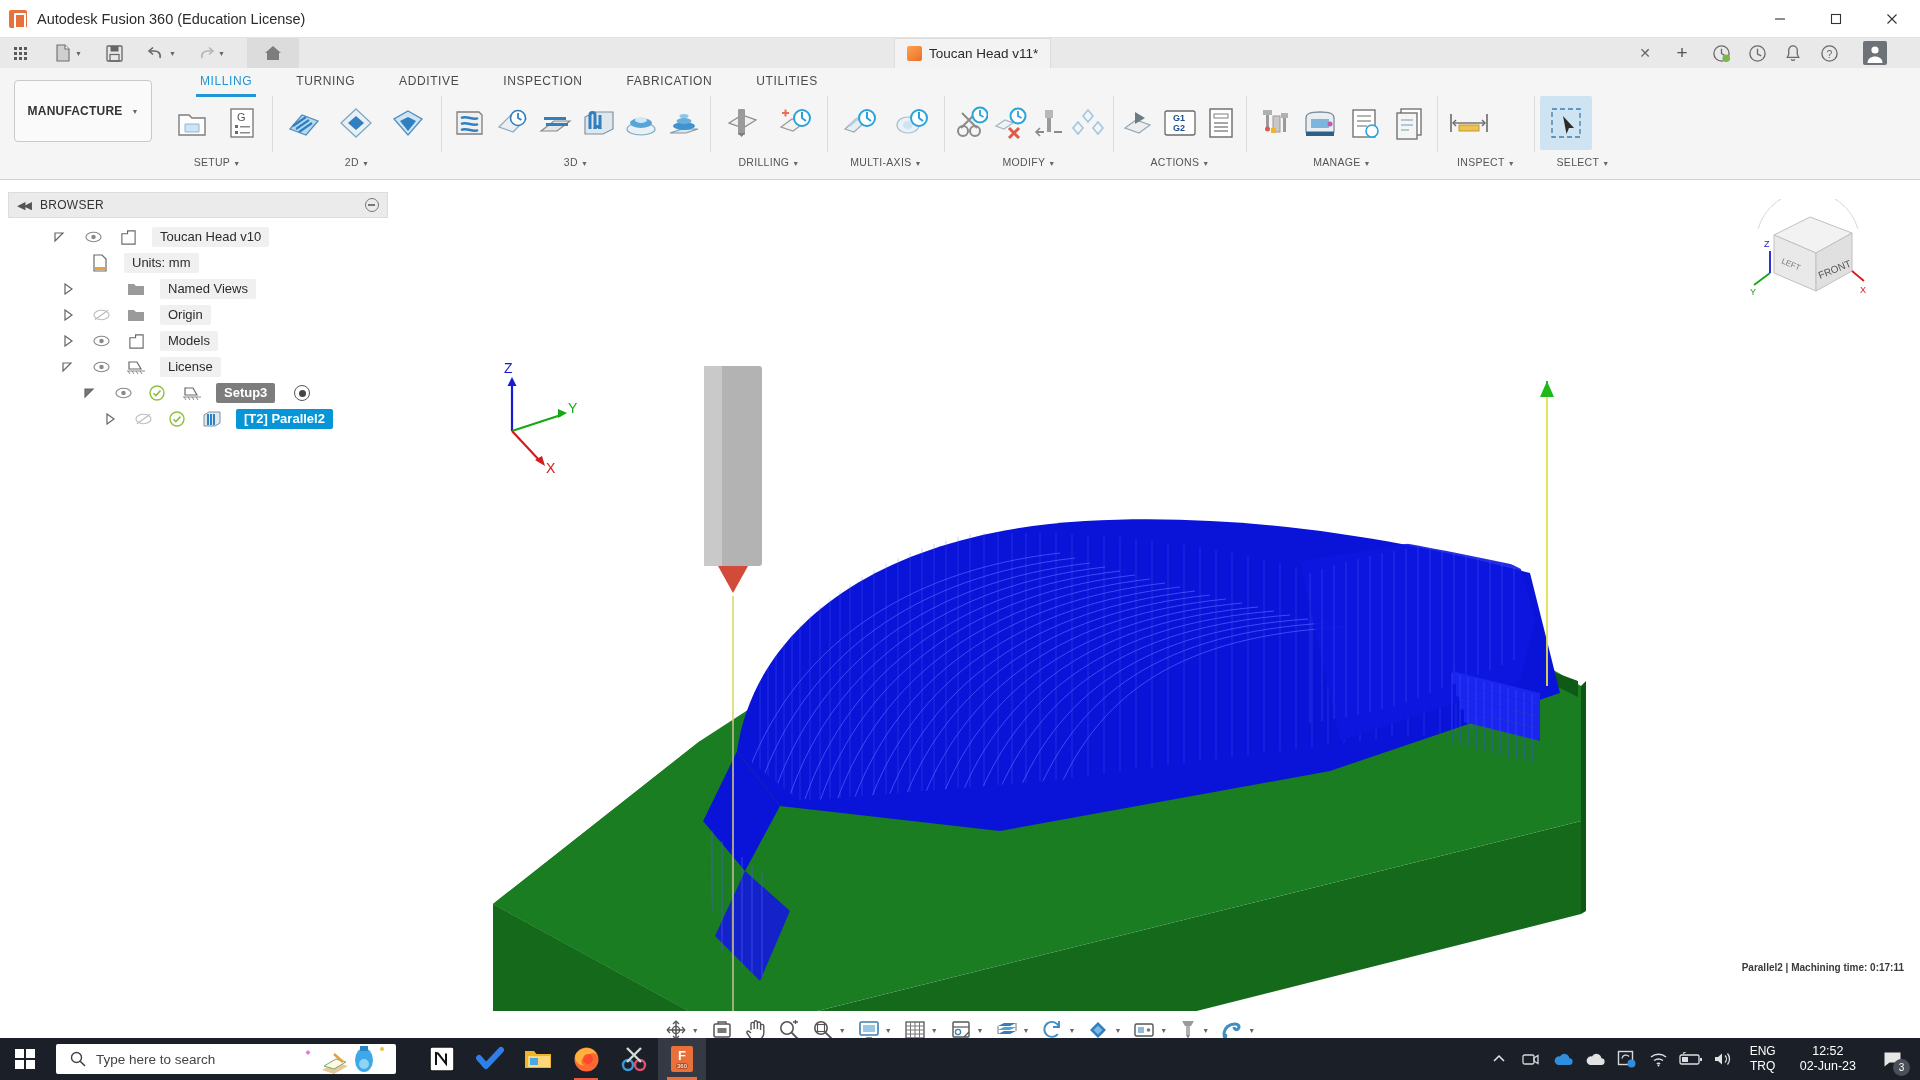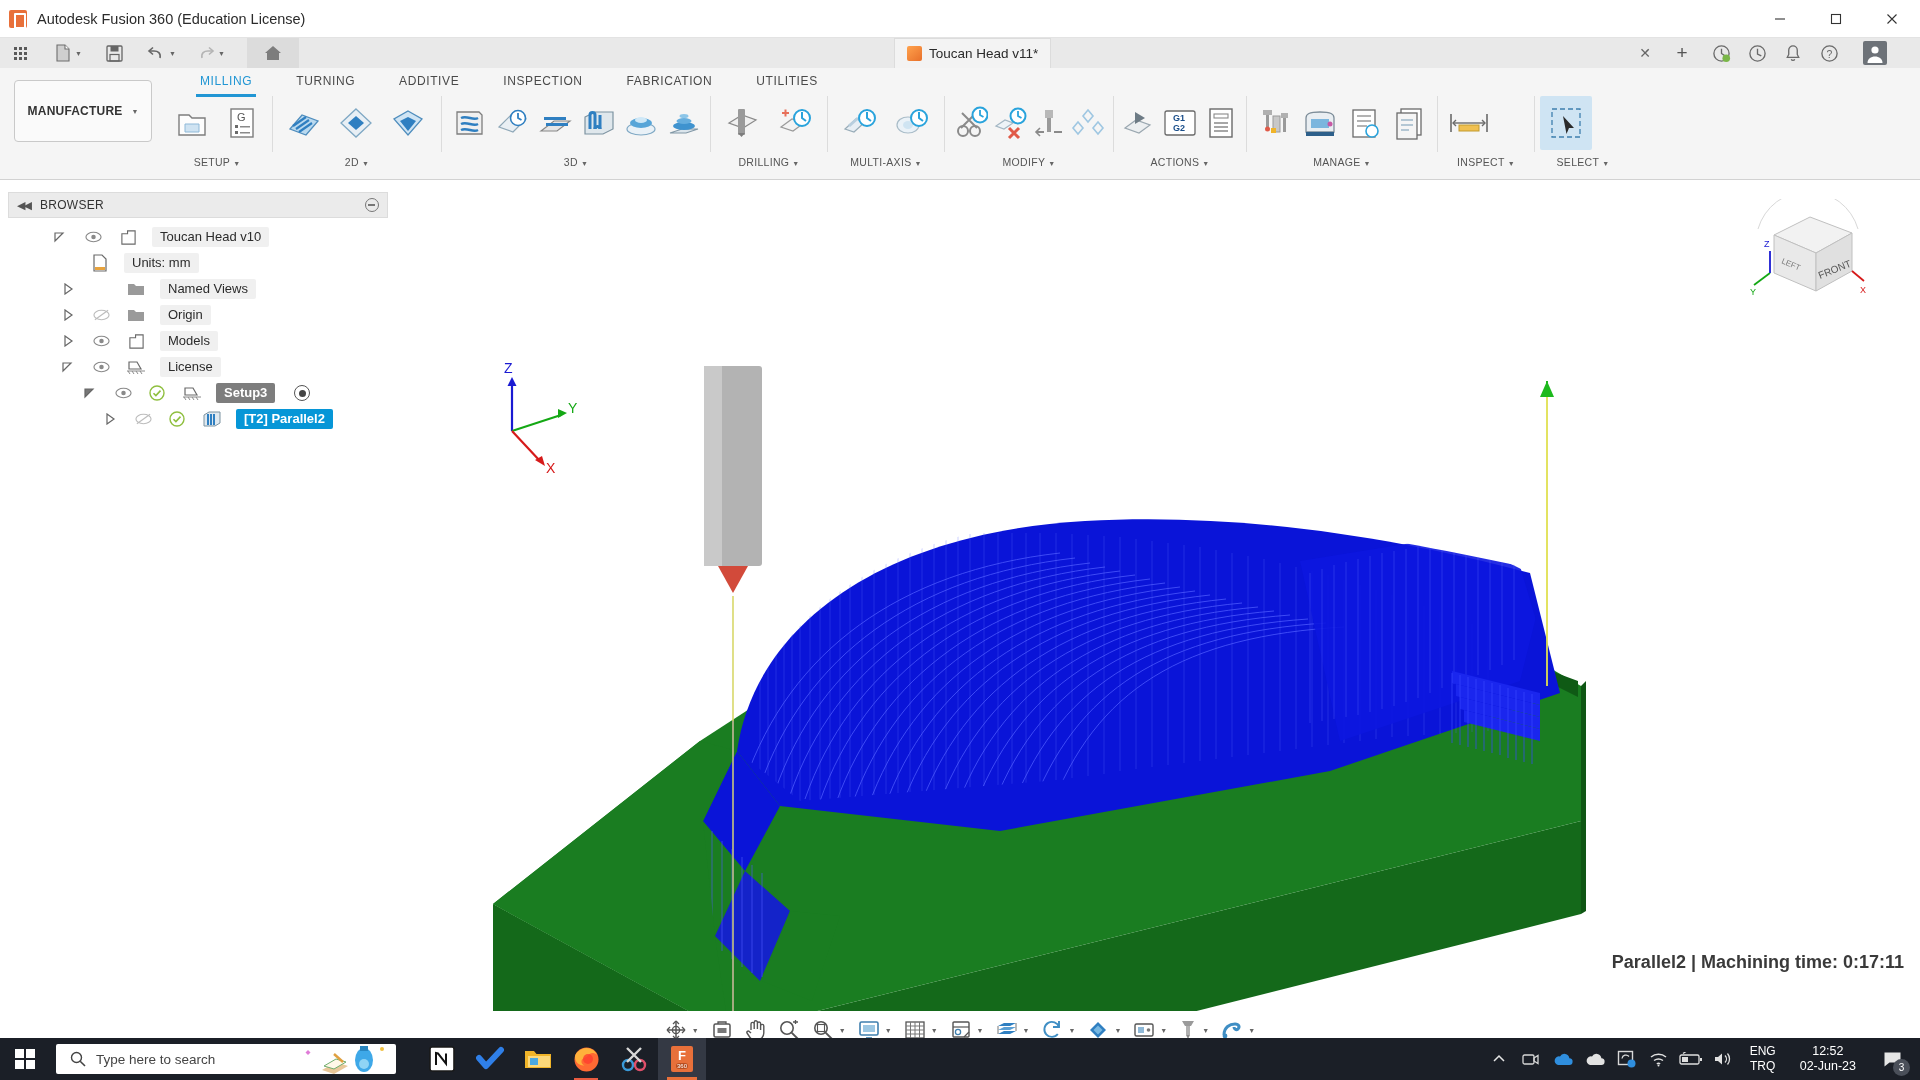--- a/index.html
+++ b/index.html
@@ -160,21 +160,21 @@
 
   
   #canvas {
     position: absolute; left: 0; top: 181px; width: 1920px; height: 830px;
     background: #ffffff; overflow: hidden;
   }
   #viewcube { position: absolute; right: 52px; top: 18px; }
   #origin-triad { position: absolute; left: 476px; top: 170px; }
   #statusline {
     position: absolute; right: 16px; bottom: 38px;
-    font-size: 18px; color: #3a3a3a; font-weight: bold;
+    font-size: 10px; color: #3a3a3a; font-weight: bold;
   }
 
   
   #navbar {
     position: absolute; left: 0; bottom: 30px; width: 1920px; height: 40px;
     display: flex; align-items: center; justify-content: center; gap: 0;
     background: transparent;
   }
   .nav-item {
     display: flex; align-items: center; gap: 2px; padding: 3px 6px; color: #4a4a4a;

